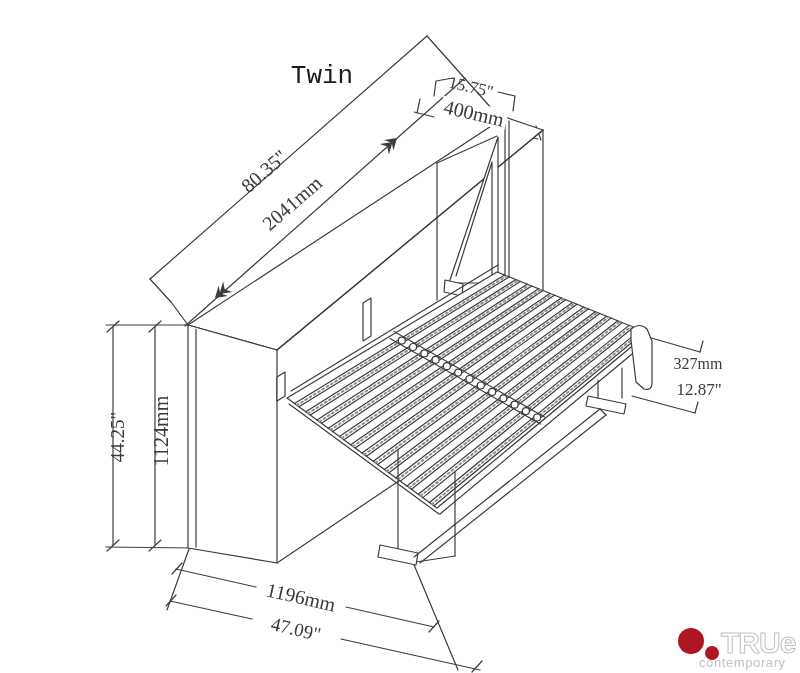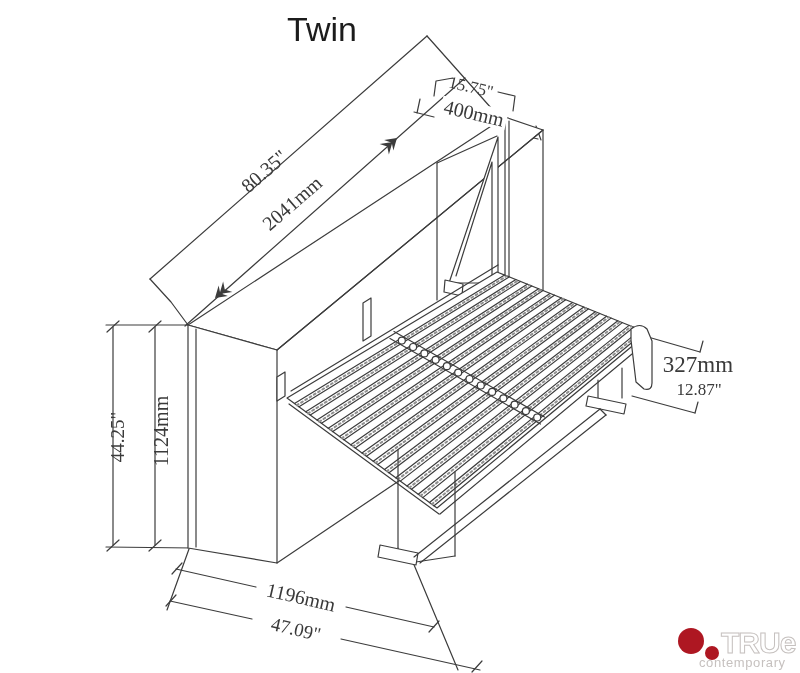--- a/index.html
+++ b/index.html
@@ -2,22 +2,22 @@
 <html><head>
 <meta charset="utf-8">
 <style>
   html,body{margin:0;padding:0;background:#fff;}
   #stage{position:relative;width:800px;height:673px;background:#ffffff;overflow:hidden;
          font-family:"Liberation Serif", serif;}
   #stage svg{position:absolute;left:0;top:0;}
   .lbl{position:absolute;transform:translate(-50%,-50%);color:#3a3a3a;white-space:nowrap;
        font-family:"Liberation Serif", serif;line-height:1;}
   .bgw{background:#ffffff;padding:0 3px;}
-  #title{position:absolute;transform:translate(-50%,-50%);color:#1c1c1c;font-size:34px;
-         font-family:Liberation Sans, sans-serif;}
+  #title{position:absolute;transform:translate(-50%,-50%);color:#1c1c1c;font-size:26px;
+         font-family:Liberation Mono, monospace;margin-top:47px;}
 </style>
 </head>
 <body>
 
 <div id="stage">
 
 <svg width="800" height="673" viewBox="0 0 800 673">
   <g stroke="#3c3c3c" stroke-width="1.2" fill="none" stroke-linecap="round" stroke-linejoin="round">
 
     <g>
@@ -190,19 +190,19 @@
 
 <div class="lbl" style="left:471px;top:87px;font-size:17px;transform:translate(-50%,-50%) rotate(13deg)">15.75"</div>
 <div class="lbl bgw" style="left:474px;top:113px;font-size:20px;transform:translate(-50%,-50%) rotate(13deg)">400mm</div>
 
 <div class="lbl" style="left:264px;top:171px;font-size:20px;transform:translate(-50%,-50%) rotate(-41deg)">80.35"</div>
 <div class="lbl" style="left:292px;top:203px;font-size:20px;transform:translate(-50%,-50%) rotate(-41deg)">2041mm</div>
 
 <div class="lbl" style="left:117px;top:437px;font-size:19px;transform:translate(-50%,-50%) rotate(-90deg)">44.25"</div>
 <div class="lbl" style="left:161px;top:431px;font-size:20px;transform:translate(-50%,-50%) rotate(-90deg)">1124mm</div>
 
-<div class="lbl" style="left:698px;top:364px;font-size:23px">327mm</div>
+<div class="lbl" style="left:698px;top:364px;font-size:16px">327mm</div>
 <div class="lbl" style="left:699px;top:389px;font-size:17px">12.87"</div>
 
 <div class="lbl bgw" style="left:301px;top:597px;font-size:20px;transform:translate(-50%,-50%) rotate(13deg)">1196mm</div>
 <div class="lbl bgw" style="left:296px;top:629px;font-size:19px;transform:translate(-50%,-50%) rotate(13deg)">47.09"</div>
 
 </div>
 
 </body></html>

